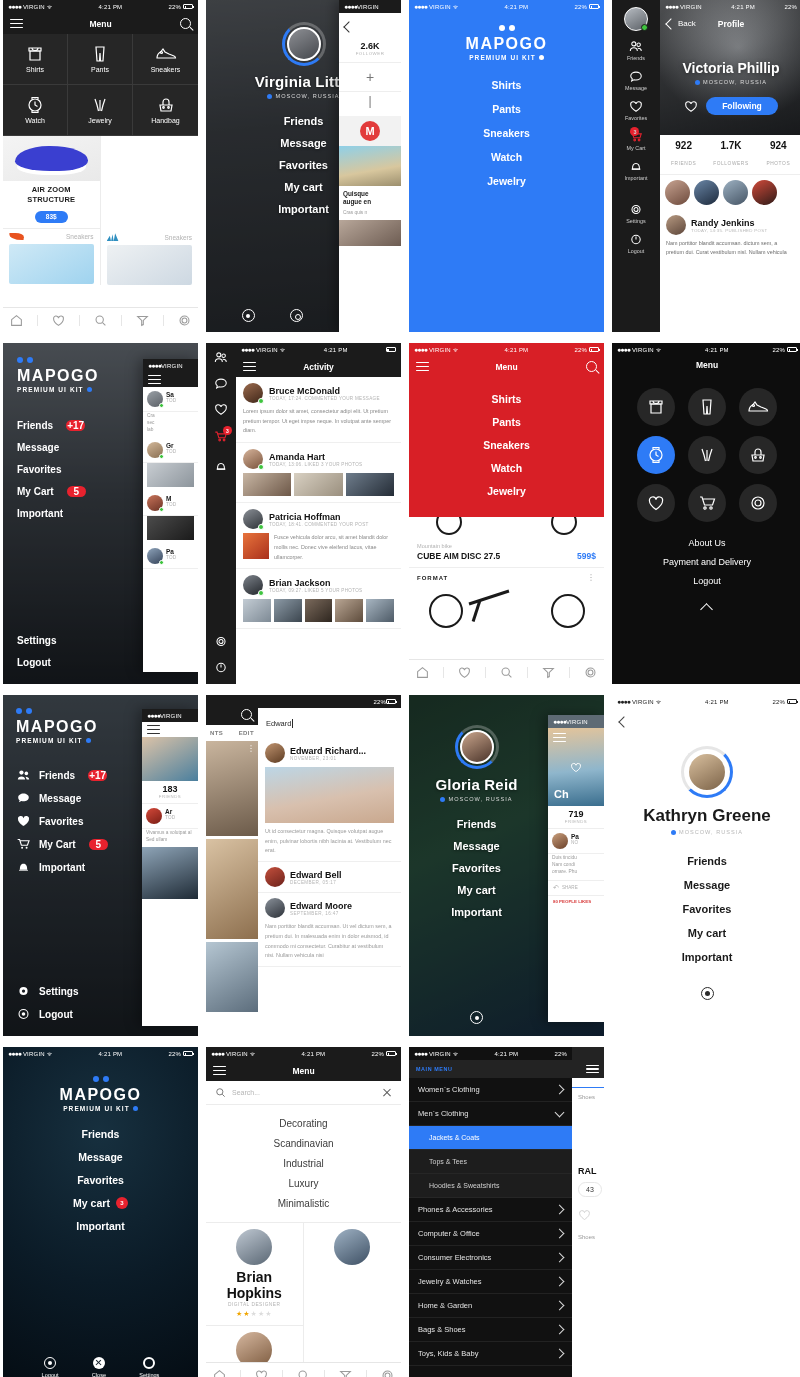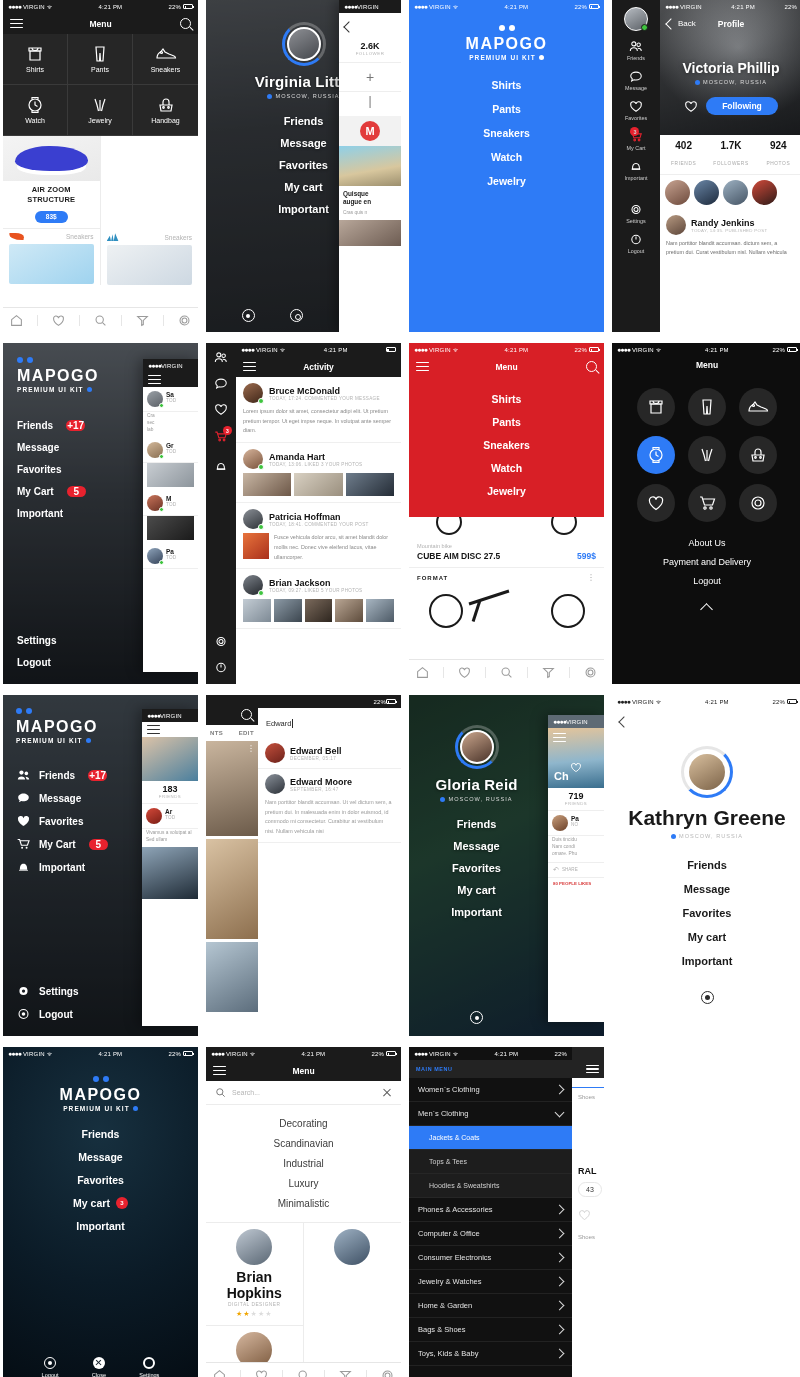--- a/index.html
+++ b/index.html
@@ -507,21 +507,21 @@
         </div>
       <div style="position:relative;z-index:3;display:flex;align-items:center;justify-content:center;gap:8px;margin-top:12px;">
         <svg width="14" height="13" viewBox="0 0 16 14" style="stroke:#fff;fill:none;stroke-width:1.2">
             <path d="M8 12.5S2 8.8 2 5.3A2.9 2.9 0 018 4a2.9 2.9 0 016 1.3c0 3.5-6 7.2-6 7.2z"></path>
           </svg>
         <div class="pill">Following</div>
       </div>
     </div>
     <div style="position:absolute;left:48px;right:0;top:135px;bottom:0;background:#fff;overflow:hidden;">
       <div class="stats">
-        <div class="stat"><b>402</b><span>FRIENDS</span></div>
+        <div class="stat"><b>922</b><span>FRIENDS</span></div>
         <div class="stat"><b>1.7K</b><span>FOLLOWERS</span></div>
         <div class="stat"><b>924</b><span>PHOTOS</span></div>
       </div>
       <div class="circles">
         <div class="circ" style="background:linear-gradient(150deg,#c7a391,#6d4a3c)"></div>
         <div class="circ" style="background:linear-gradient(150deg,#6a86a6,#1d2a3c)"></div>
         <div class="circ" style="background:linear-gradient(150deg,#9db1c2,#465565)"></div>
         <div class="circ" style="background:linear-gradient(150deg,#d14a3a,#2e1b18)"></div>
       </div>
       <div class="postbox">
@@ -1034,20 +1034,31 @@
           <span class="batt">
             <i></i>
           </span>
         </div>
       <div class="srch-field">
           <span>Edward</span>
           <span class="caret"></span>
         </div>
       <div class="res-item">
         <div style="display:flex;gap:5px;align-items:center;">
+          <div class="act-av" style="background:linear-gradient(150deg,#c09470,#5c3b22)"></div>
+          <div>
+              <div class="res-nm">Edward Richard...</div>
+              <div class="res-dt">NOVEMBER, 23:01</div>
+            </div>
+        </div>
+        <div class="res-img"></div>
+        <div class="res-txt">Ut id consectetur magna. Quisque volutpat augue enim, pulvinar lobortis nibh lacinia at. Vestibulum nec erat.</div>
+      </div>
+      <div class="res-item">
+        <div style="display:flex;gap:5px;align-items:center;">
           <div class="act-av" style="background:linear-gradient(150deg,#c4503d,#6b211a)"></div>
           <div>
               <div class="res-nm">Edward Bell</div>
               <div class="res-dt">DECEMBER, 05:17</div>
             </div>
         </div>
       </div>
       <div class="res-item">
         <div style="display:flex;gap:5px;align-items:center;">
           <div class="act-av" style="background:linear-gradient(150deg,#8a919a,#2c3138)"></div>
@@ -1082,21 +1093,21 @@
       </div>
     </div>
     <div style="position:absolute;bottom:12px;left:0;right:60px;display:flex;justify-content:center;z-index:5;">
       <div class="ring-ico"></div>
     </div>
     <div class="peek" style="width:56px;top:20px;bottom:14px;">
       <div class="sbar dark" style="justify-content:flex-start;background:#5e6a74">
           <span class="dots">●●●●</span>
           <span>VIRGIN</span>
         </div>
-      <div style="height:60px;background:linear-gradient(175deg,#e4c49a 0%,#8fb6cc 55%,#3a6e8e 100%);position:relative;">
+      <div style="height:78px;background:linear-gradient(175deg,#e4c49a 0%,#8fb6cc 55%,#3a6e8e 100%);position:relative;">
         <div class="burger" style="color:#fff;position:absolute;left:5px;top:5px;">
             <span></span>
             <span></span>
             <span></span>
           </div>
         <svg width="12" height="11" viewBox="0 0 16 14" style="position:absolute;left:50%;top:34px;margin-left:-6px;stroke:#fff;fill:none;stroke-width:1.2">
             <path d="M8 12.5S2 8.8 2 5.3A2.9 2.9 0 018 4a2.9 2.9 0 016 1.3c0 3.5-6 7.2-6 7.2z"></path>
           </svg>
         <div style="position:absolute;left:6px;bottom:6px;color:#fff;font-size:11px;font-weight:bold;">Ch</div>
       </div>
@@ -1138,21 +1149,21 @@
           <span class="batt">
             <i></i>
           </span>
         </div>
       </div>
     <div style="padding:4px 8px;color:#444;"><span class="back-chev"></span></div>
     <div style="display:flex;flex-direction:column;align-items:center;padding-top:12px;">
       <div class="ring" style="width:52px;height:52px;border-color:#2e7bf6;border-top-color:#e6e6e6;border-left-color:#e6e6e6;">
         <div class="ava" style="width:40px;height:40px;background:linear-gradient(150deg,#d9c09f,#7c6348);border-color:#fff"></div>
       </div>
-      <div style="font-size:21px;font-weight:bold;color:#1a1a1a;margin-top:8px;">Kathryn Greene</div>
+      <div style="font-size:17px;font-weight:bold;color:#1a1a1a;margin-top:8px;">Kathryn Greene</div>
       <div class="ploc" style="color:#b7b7b7">
           <i class="pin"></i>
           <span>MOSCOW, RUSSIA</span>
         </div>
       <div style="margin-top:20px;display:flex;flex-direction:column;align-items:center;gap:12px;">
         <a style="color:#1a1a1a;font-size:11px;font-weight:bold;text-decoration:none">Friends</a>
         <a style="color:#1a1a1a;font-size:11px;font-weight:bold;text-decoration:none">Message</a>
         <a style="color:#1a1a1a;font-size:11px;font-weight:bold;text-decoration:none">Favorites</a>
         <a style="color:#1a1a1a;font-size:11px;font-weight:bold;text-decoration:none">My cart</a>
         <a style="color:#1a1a1a;font-size:11px;font-weight:bold;text-decoration:none">Important</a>

